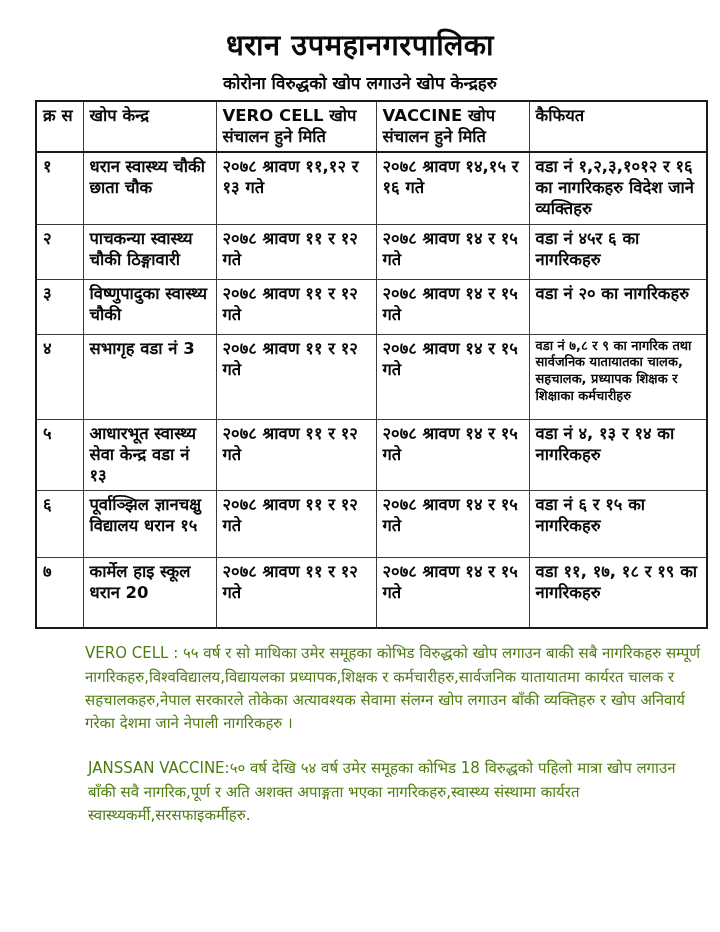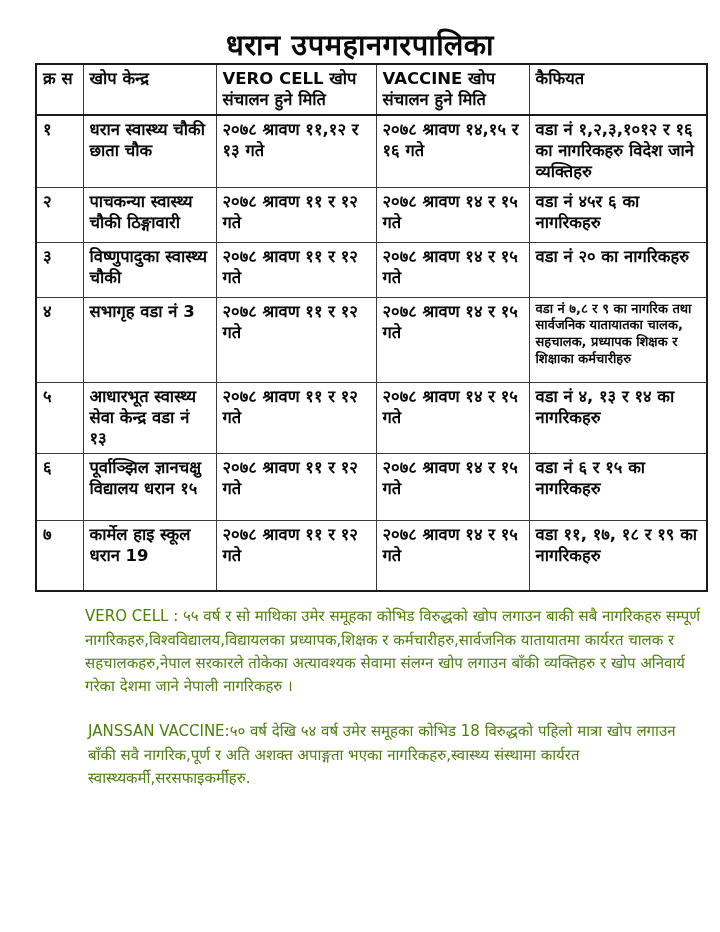--- a/index.html
+++ b/index.html
@@ -85,20 +85,21 @@
   }
   .note-1 { margin-top: 13px; }
   .note-2 { margin-top: 22px; margin-left: 88px; width: 616px; }
 </style>
 </head>
 <body>
 
 <div class="page">
 
   <h1 class="doc-title">धरान उपमहानगरपालिका</h1>
+  <h2 class="doc-subtitle">कोरोना विरुद्धको खोप लगाउने खोप केन्द्रहरु</h2>
 
   <table class="centers">
     <colgroup>
       <col style="width:47px">
       <col style="width:133px">
       <col style="width:160px">
       <col style="width:153px">
       <col style="width:178px">
     </colgroup>
     <thead>
@@ -148,21 +149,21 @@
       </tr>
       <tr>
         <td class="sn">६</td>
         <td>पूर्वाञ्झिल ज्ञानचक्षु विद्यालय धरान १५</td>
         <td>२०७८ श्रावण ११ र १२ गते</td>
         <td>२०७८ श्रावण १४ र १५ गते</td>
         <td class="remarks">वडा नं ६ र १५ का नागरिकहरु</td>
       </tr>
       <tr>
         <td class="sn">७</td>
-        <td>कार्मेल हाइ स्कूल धरान 19</td>
+        <td>कार्मेल हाइ स्कूल धरान 20</td>
         <td>२०७८ श्रावण ११ र १२ गते</td>
         <td>२०७८ श्रावण १४ र १५ गते</td>
         <td class="remarks">वडा ११, १७, १८ र १९ का नागरिकहरु</td>
       </tr>
     </tbody>
   </table>
 
   <p class="note note-1">VERO CELL : ५५ वर्ष र सो माथिका उमेर समूहका कोभिड विरुद्धको खोप लगाउन बाकी सबै नागरिकहरु  सम्पूर्ण नागरिकहरु,विश्वविद्यालय,विद्यायलका प्रध्यापक,शिक्षक र कर्मचारीहरु,सार्वजनिक यातायातमा कार्यरत चालक र सहचालकहरु,नेपाल सरकारले तोकेका अत्यावश्यक सेवामा संलग्न खोप लगाउन बाँकी व्यक्तिहरु र खोप अनिवार्य गरेका देशमा जाने नेपाली नागरिकहरु ।</p>
   <p class="note note-2">JANSSAN VACCINE:५० वर्ष देखि ५४ वर्ष उमेर समूहका कोभिड 18 विरुद्धको पहिलो मात्रा खोप लगाउन बाँकी सवै नागरिक,पूर्ण र अति अशक्त अपाङ्गता भएका नागरिकहरु,स्वास्थ्य संस्थामा कार्यरत स्वास्थ्यकर्मी,सरसफाइकर्मीहरु.</p>
 

